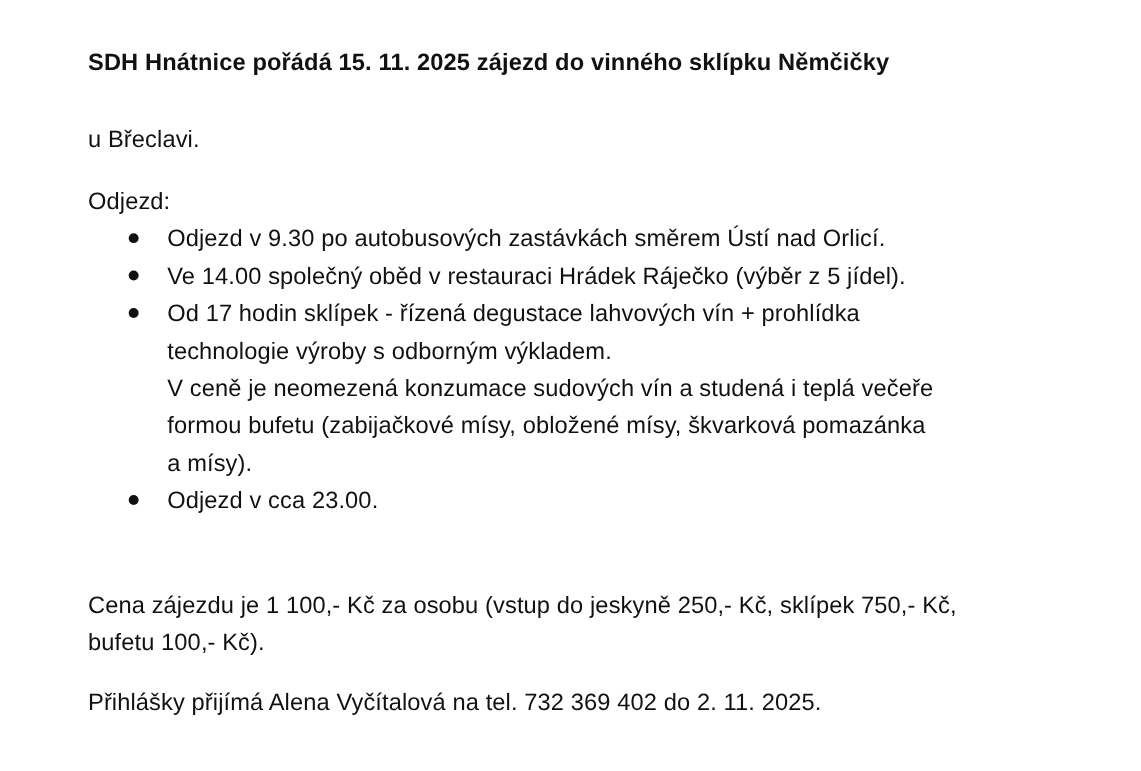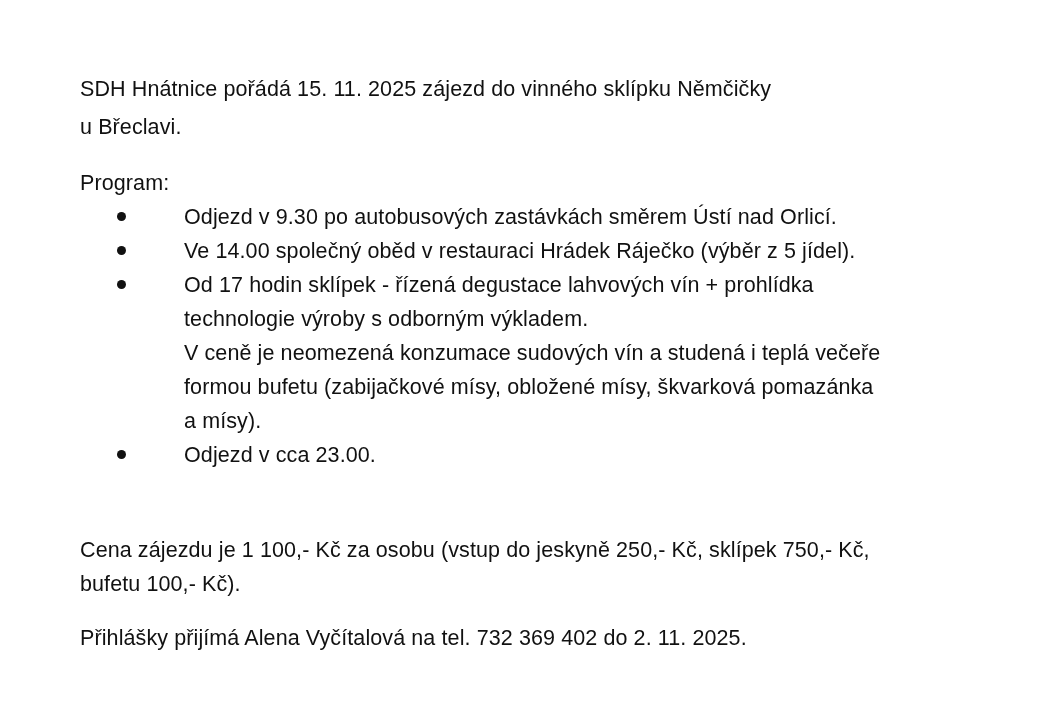--- a/index.html
+++ b/index.html
@@ -41,32 +41,31 @@
       position: absolute;
       left: 37px;
       top: 12px;
       width: 9px;
       height: 9px;
       border-radius: 50%;
       background: #111111;
     }
     .bullet-text-line {
       display: block;
-      margin-left: 32px;
     }
   </style>
 </head>
 <body>
 
 <div>
 
-  <div class="line" style="top:72px;">SDH Hnátnice pořádá 15. 11. 2025 zájezd do vinného sklípku Němčičky</div>
+  <div class="line" style="top:40px;font-weight:bold;">SDH Hnátnice pořádá 15. 11. 2025 zájezd do vinného sklípku Němčičky</div>
   <div class="line" style="top:110px;text-align:center;">u Břeclavi.</div>
 
-  <div class="line" style="top:166px;">Program:</div>
+  <div class="line" style="top:166px;">Odjezd:</div>
 
   <ul class="bullet-list">
     <li class="bullet-item">
       <span class="bullet-dot"></span>
       <span class="bullet-text-line">Odjezd v 9.30 po autobusových zastávkách směrem Ústí nad Orlicí.</span>
     </li>
     <li class="bullet-item">
       <span class="bullet-dot"></span>
       <span class="bullet-text-line">Ve 14.00 společný oběd v restauraci Hrádek Ráječko (výběr z 5 jídel).</span>
     </li>

